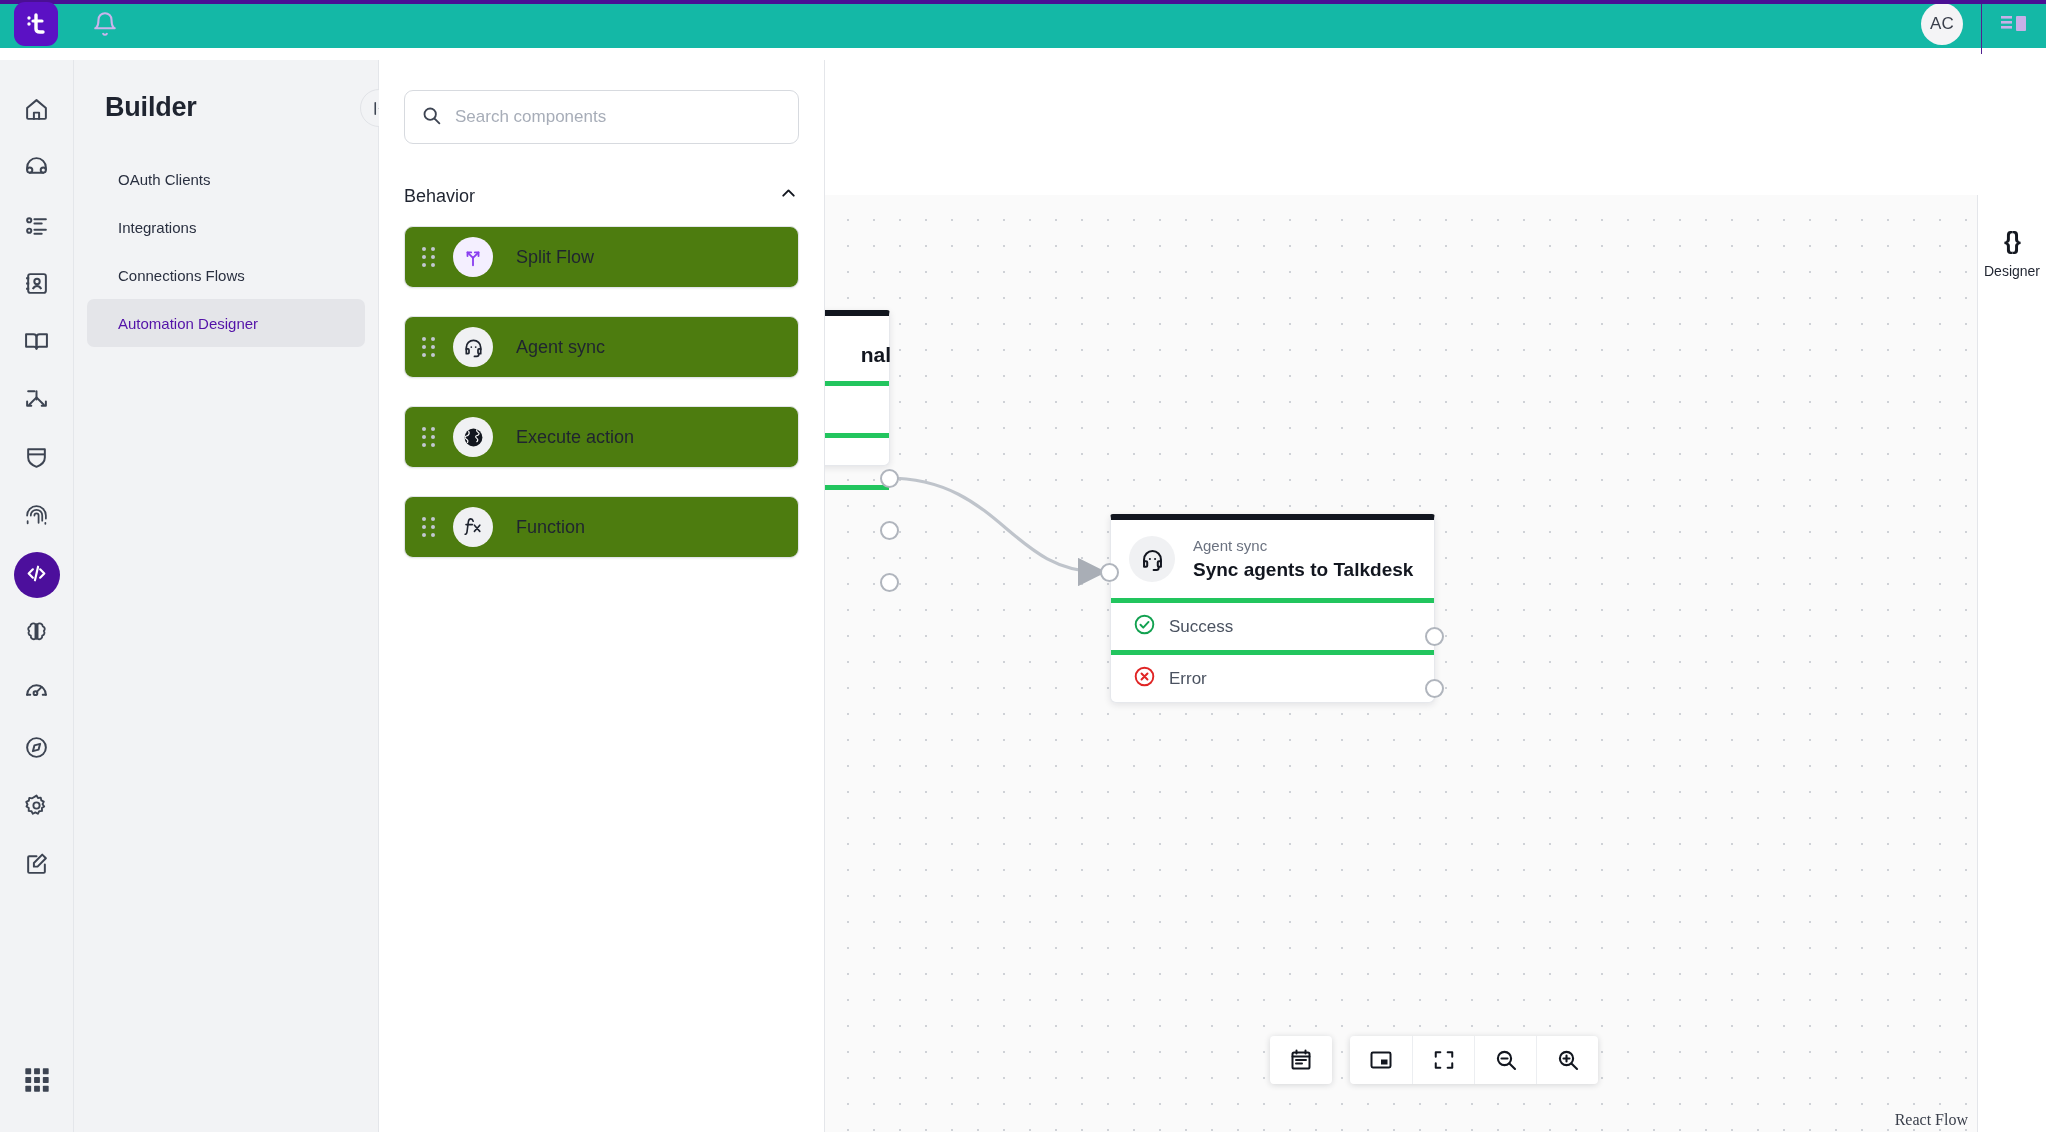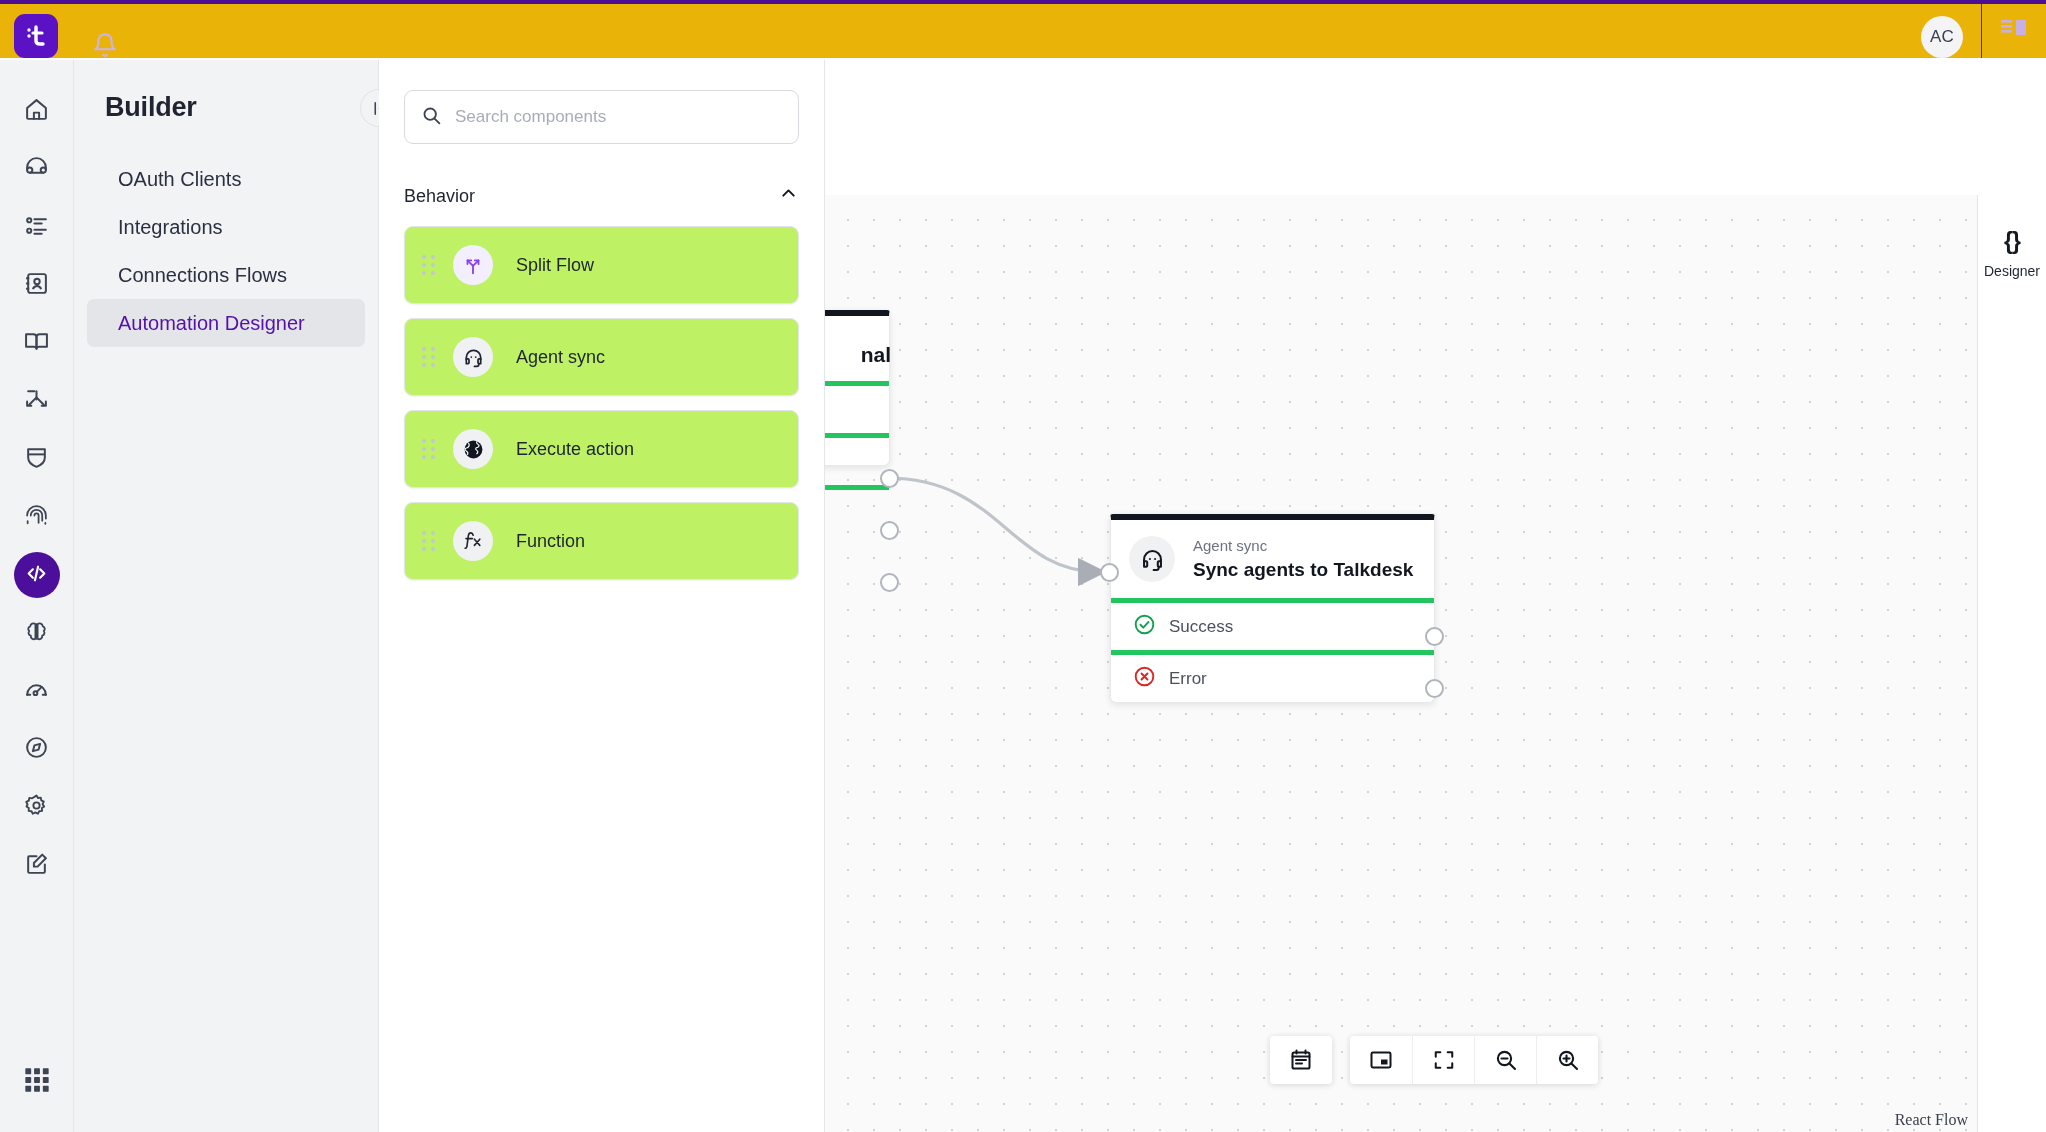--- a/index.html
+++ b/index.html
@@ -5,22 +5,22 @@
   * { box-sizing: border-box; margin: 0; padding: 0; }
   html, body {
     width: 2046px; height: 1132px; overflow: hidden;
     font-family: "Liberation Sans", sans-serif;
     background: #ffffff; color: #1f2430;
   }
   .app { position: relative; width: 2046px; height: 1132px; }
 
   
   .topbar {
-    position: absolute; left: 0; top: 0; width: 2046px; height: 58px;
-    background: #eab308; display: flex; align-items: flex-end;
+    position: absolute; left: 0; top: 0; width: 2046px; height: 48px;
+    background: #14b8a6; display: flex; align-items: center;
   }
   .topbar-accent {
     position:absolute; left:0; top:0; height:4px; width:2046px; background:#4a0f94;
   }
   .logo-tile {
     width: 44px; height: 44px; margin-left: 14px; border-radius: 11px;
     background: #5b11c4; display: flex; align-items: center; justify-content: center;
     position: relative; z-index:2;
   }
   .logo-tile svg { display:block; }
@@ -50,21 +50,21 @@
 
   
   .sidebar {
     position: absolute; left: 74px; top: 60px; width: 305px; height: 1072px;
     background: #f2f3f5; border-right: 1px solid #e4e6ea;
   }
   .sidebar-title { font-size: 27px; font-weight: 700; color: #1f2430; padding: 32px 0 0 31px; letter-spacing:-.2px;}
   .nav { margin-top: 32px; }
   .nav-item {
     height: 48px; display: flex; align-items: center; padding-left: 31px;
-    font-size: 20px; color: #2a3040; margin: 0 13px; border-radius: 7px;
+    font-size: 15px; color: #2a3040; margin: 0 13px; border-radius: 7px;
   }
   .nav-item.active { background: #e4e5e9; color: #5312a8; }
 
   
   .components {
     position: absolute; left: 379px; top: 60px; width: 446px; height: 1072px;
     background: #ffffff; border-right: 1px solid #e4e6ea;
   }
   .search-wrap { padding: 30px 25px 0 25px; }
   .search-box {
@@ -76,22 +76,22 @@
     background: transparent; width: 100%;
   }
   .search-box input::placeholder { color: #a7adb8; }
   .section { padding: 0 25px; }
   .section-head {
     display: flex; align-items: center; justify-content: space-between;
     height: 60px; margin-top: 22px; font-size: 18px; color: #1f2430;
   }
   .section-head.second { border-top: 1px solid #e8eaee; margin-top: 26px; }
   .comp-card {
-    display: flex; align-items: center; height: 78px; background: #bef264;
-    border: 1px solid #e2e5ea; border-radius: 9px; margin-bottom: 14px;
+    display: flex; align-items: center; height: 62px; background: #4d7c0f;
+    border: 1px solid #e2e5ea; border-radius: 9px; margin-bottom: 28px;
     box-shadow: 0 1px 2px rgba(20,25,40,.06);
   }
   .grip { width: 48px; display: flex; justify-content: center; }
   .grip-dots { display: grid; grid-template-columns: 5px 5px; grid-gap: 4px; }
   .grip-dots i { width: 4px; height: 4px; border-radius: 50%; background: #c2c7d0; display: block; }
   .comp-icon {
     width: 40px; height: 40px; border-radius: 50%; background: #f0f1f3;
     display: flex; align-items: center; justify-content: center; color: #1f2430;
   }
   .comp-icon.violet { background: #f4efff; color: #8a3ff0; }

